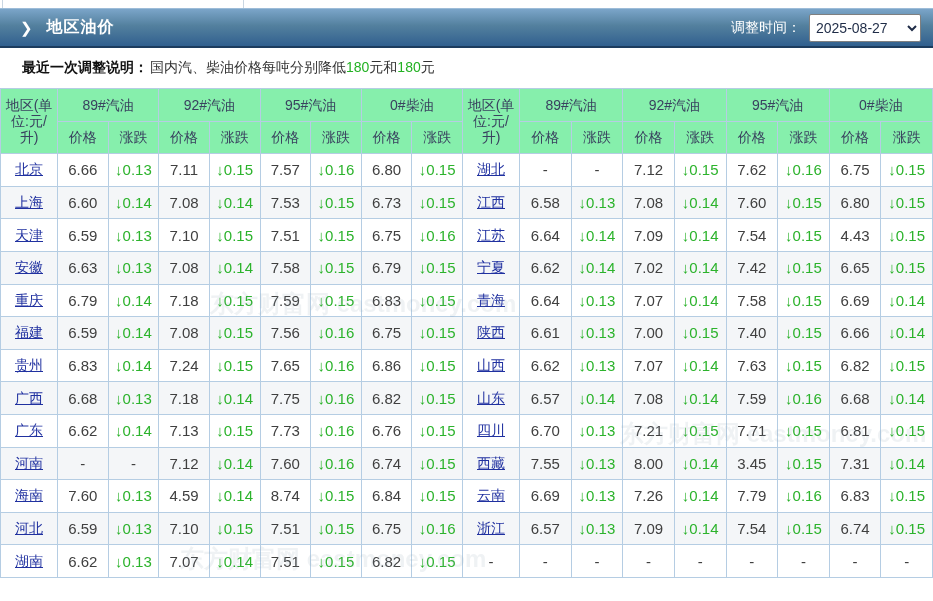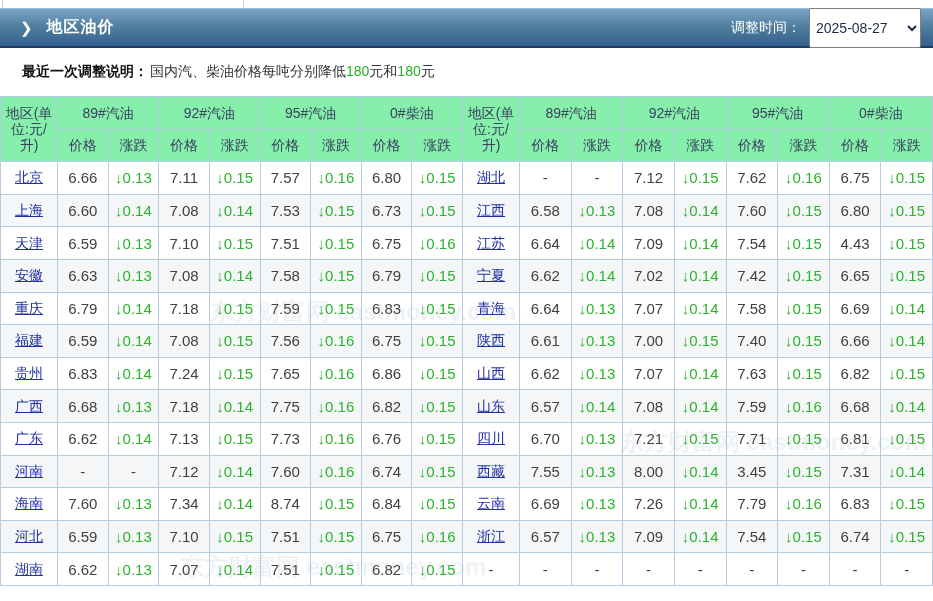--- a/index.html
+++ b/index.html
@@ -25,29 +25,29 @@
     border-bottom: 2px solid #1c3c5e;
     display: flex; align-items: center;
     padding: 0 12px 0 20px;
     color: #fff;
   }
   .title-bar .arrow { font-size: 15px; font-weight: bold; margin-right: 14px; color:#fff; }
   .title-bar .title { font-size: 16px; font-weight: bold; letter-spacing: 1px; }
   .time-box { margin-left: auto; display: flex; align-items: center; gap: 8px; }
   .time-label { font-size: 14px; color: #fff; }
   select.time-select {
-    width: 112px; height: 40px;
+    width: 112px; height: 28px;
     font-family: inherit; font-size: 14px; color: #1f2c47;
     background: #fff; border: 1px solid #7f7f7f; border-radius: 2px;
     padding: 0 2px;
   }
 
   
   .notice {
-    height: 48px; display: flex; align-items: center;
+    height: 40px; display: flex; align-items: center;
     padding-left: 22px; font-size: 14px; color: #333; background: #fff;
   }
   .notice b { color: #111; margin-right: 2px; }
   .notice .green { color: #22b122; }
 
   
   .tables { display: flex; position: relative; }
   table.half { border-collapse: collapse; table-layout: fixed; background:#fff; }
   table.half.left  { width: 463px; }
   table.half.right { width: 471px; margin-left: -1px; }
@@ -249,21 +249,21 @@
             <td class="chg">↓0.14</td>
             <td>7.60</td>
             <td class="chg">↓0.16</td>
             <td>6.74</td>
             <td class="chg">↓0.15</td>
           </tr>
           <tr>
             <td class="region"><span class="lnk">海南</span></td>
             <td>7.60</td>
             <td class="chg">↓0.13</td>
-            <td>7.34</td>
+            <td>4.59</td>
             <td class="chg">↓0.14</td>
             <td>8.74</td>
             <td class="chg">↓0.15</td>
             <td>6.84</td>
             <td class="chg">↓0.15</td>
           </tr>
           <tr>
             <td class="region"><span class="lnk">河北</span></td>
             <td>6.59</td>
             <td class="chg">↓0.13</td>

